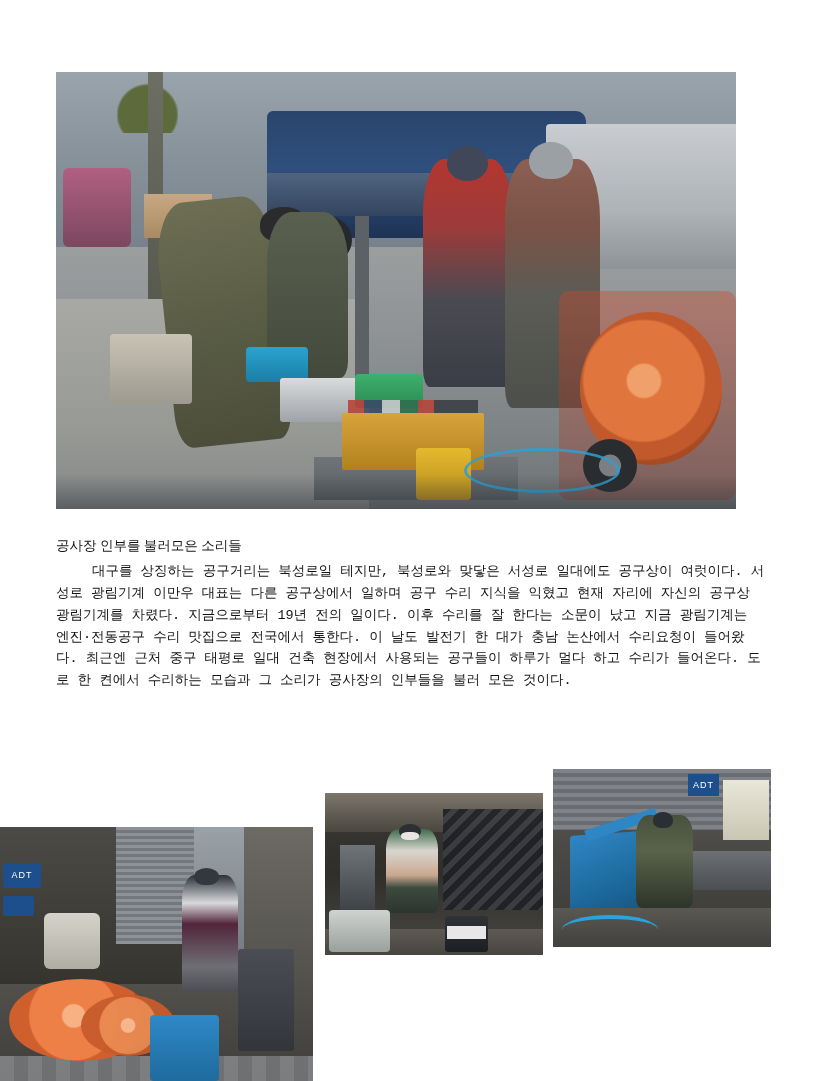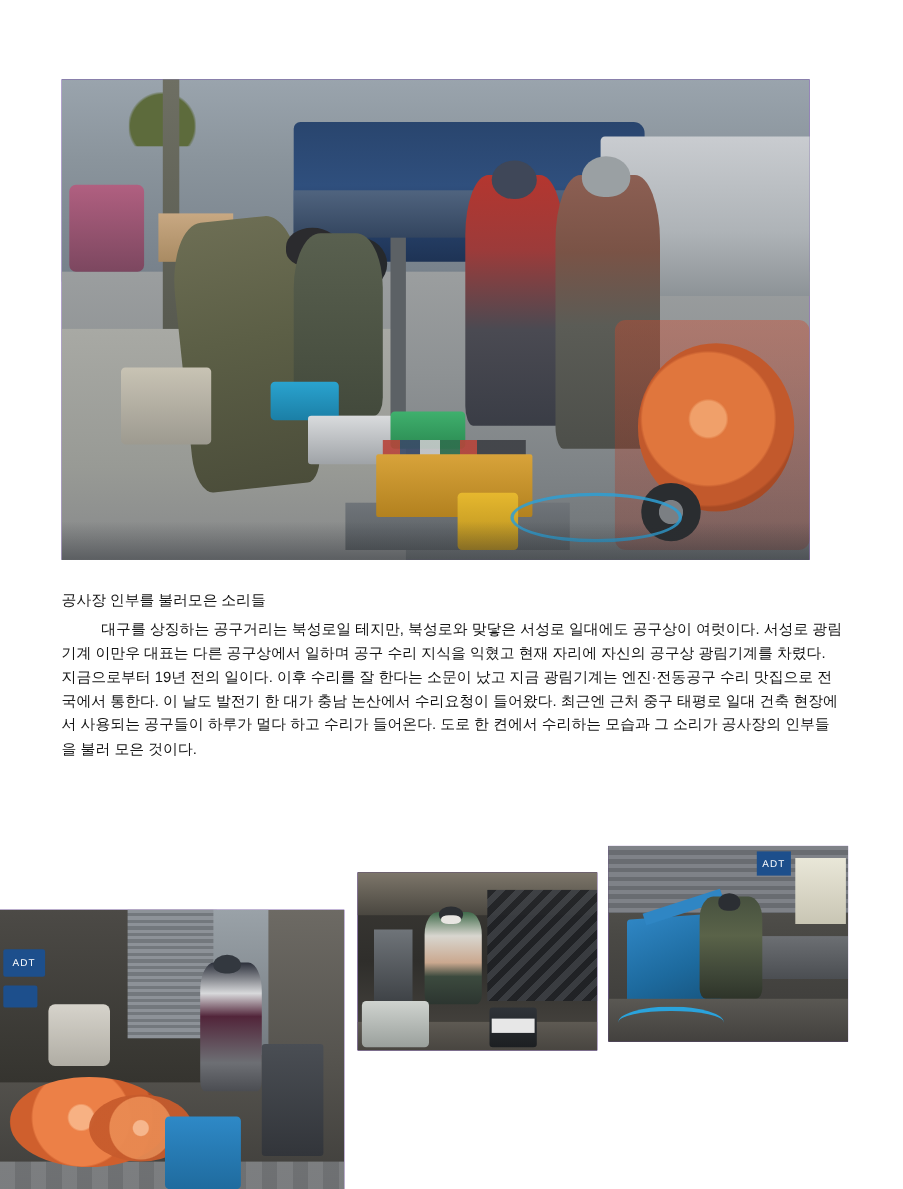--- a/index.html
+++ b/index.html
@@ -19,21 +19,21 @@
   .page {
     position: relative;
     width: 821px;
     height: 1081px;
   }
 
   
   .photo {
     position: absolute;
     overflow: hidden;
-    background: #4c1d95;
+    background: #404040;
   }
 
   
   #photo-hero {
     left: 56px;
     top: 72px;
     width: 680px;
     height: 437px;
   }
 
@@ -417,21 +417,21 @@
     line-height: 1.55;
     margin: 0 0 4px 0;
     color: #141414;
     font-family: "Liberation Serif", serif;
   }
   .body-text {
     font-size: 13.5px;
     line-height: 1.62;
     margin: 0;
     color: #141414;
-    font-family: Liberation Sans, sans-serif;
+    font-family: Liberation Mono, monospace;
     text-indent: 36px;
   }
 </style>
 </head>
 <body>
 
 <div class="page">
 
   <div class="photo" id="photo-hero">
     <div class="scene">

